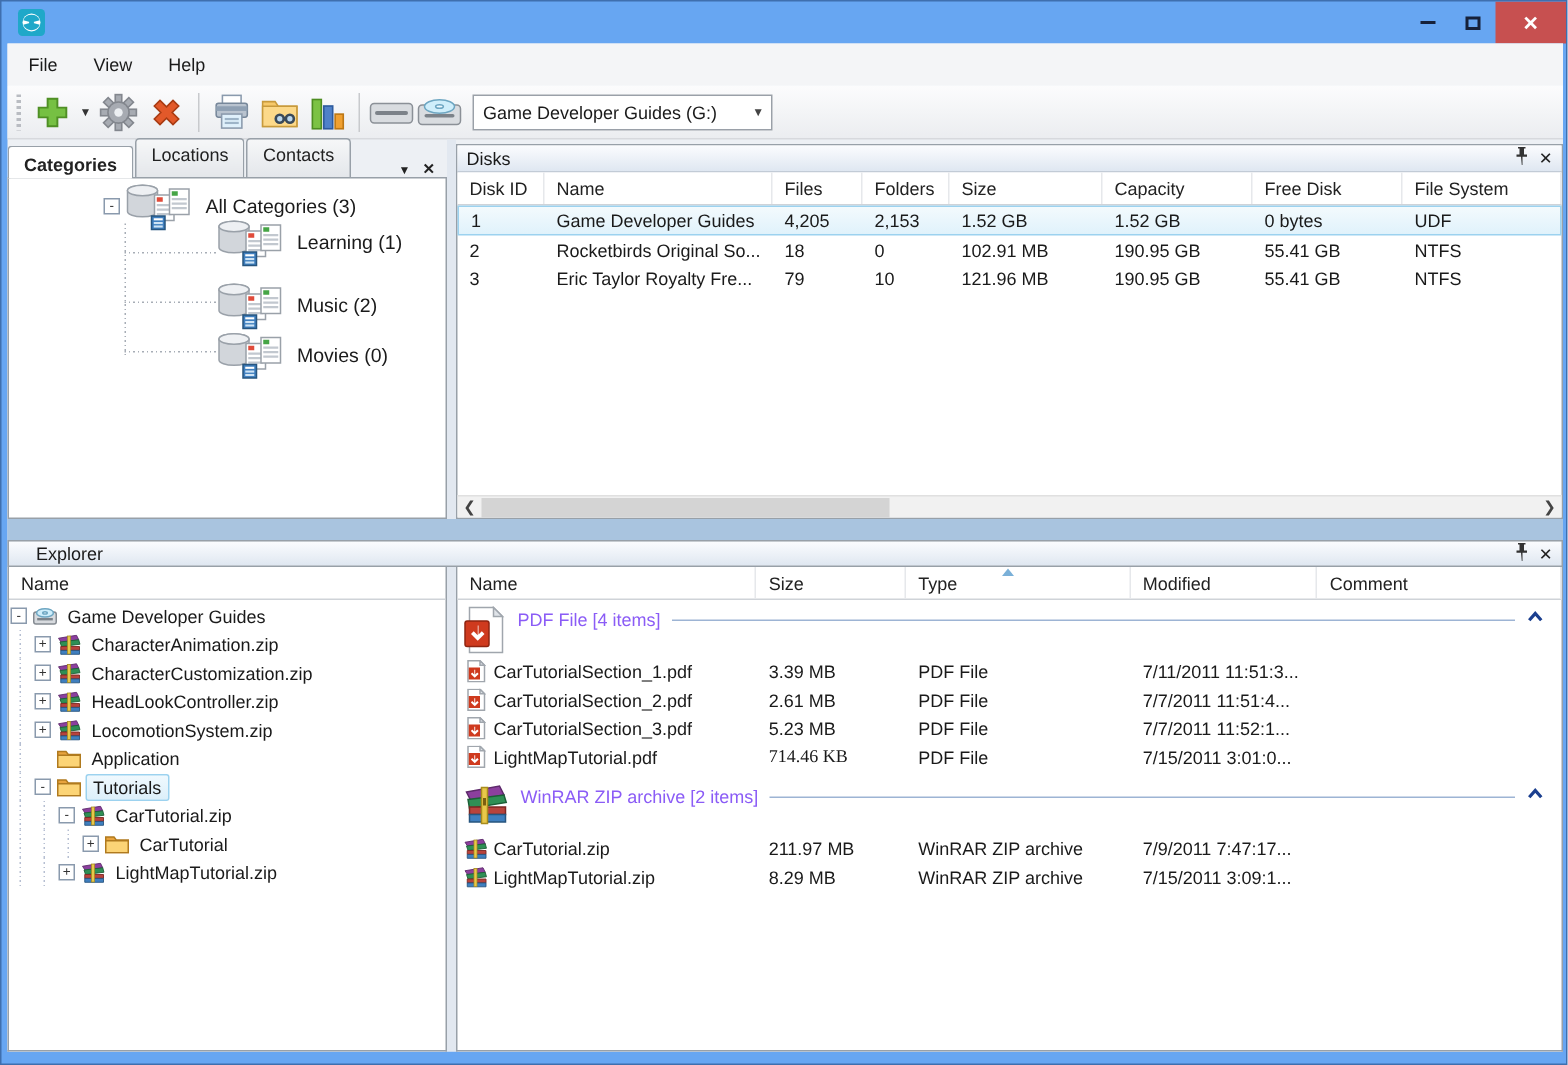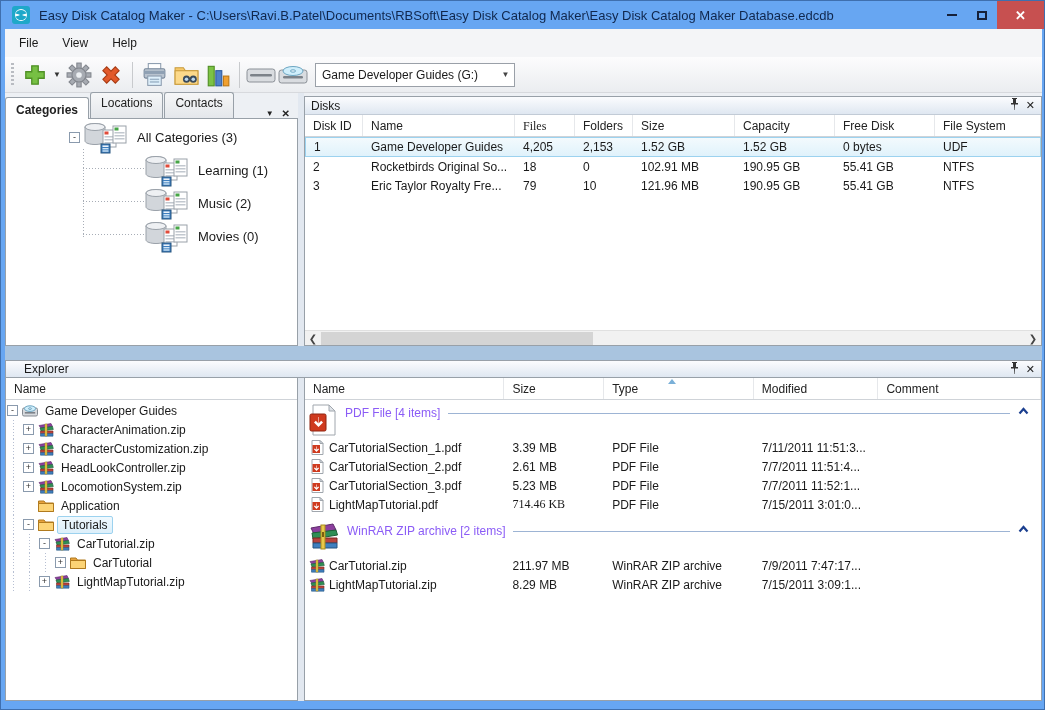--- a/index.html
+++ b/index.html
@@ -85,21 +85,20 @@
 <div class="window">
   <div class="titlebar">
     <div class="app-icon">
       <svg width="14" height="14" viewBox="0 0 14 14">
           <circle cx="7" cy="7" r="6" fill="#ffffff"></circle>
           <path d="M1.5 5.5 A6 6 0 0 1 12.5 5.5 L7 7 Z" fill="#1fa8c9"></path>
           <path d="M12.5 8.5 A6 6 0 0 1 1.5 8.5 L7 7 Z" fill="#1fa8c9"></path>
           <circle cx="7" cy="7" r="1.6" fill="#1fa8c9"></circle>
         </svg>
     </div>
-    <div class="title-text">Easy Disk Catalog Maker - C:\Users\Ravi.B.Patel\Documents\RBSoft\Easy Disk Catalog Maker\Easy Disk Catalog Maker Database.edcdb</div>
     <div class="win-btns">
       <div class="wbtn">
           <span class="bar"></span>
         </div>
       <div class="wbtn">
           <span class="box"></span>
         </div>
       <div class="wbtn wbtn-close">✕</div>
     </div>
   </div>
@@ -246,21 +245,21 @@
                     <rect x="31.5" y="16" width="10" height="1.5" fill="#c2c8cf"></rect>
                   </g>
                   <rect x="18" y="22" width="9" height="9" fill="#3f7fbf" stroke="#27557f"></rect>
                   <rect x="19.5" y="23.5" width="6" height="1.4" fill="#fff"></rect>
                   <rect x="19.5" y="26" width="6" height="1.4" fill="#cfe4f5"></rect>
                   <rect x="19.5" y="28.3" width="6" height="1.4" fill="#cfe4f5"></rect>
                 </svg>
               </span>
               <span>All Categories (3)</span>
             </div>
-            <div class="crow" style="left: 138px; top: 35px;">
+            <div class="crow" style="left: 138px; top: 26px;">
               <span class="cicon" style="display: inline-flex;">
                 <svg width="46" height="32" viewBox="0 0 46 32">
                   <ellipse cx="12" cy="5" rx="10" ry="3.5" fill="#e3e6ea" stroke="#9aa1a9"></ellipse>
                   <path d="M2 5v14c0 1.9 4.5 3.5 10 3.5s10-1.6 10-3.5V5" fill="#d2d6db" stroke="#9aa1a9"></path>
                   <ellipse cx="12" cy="5" rx="10" ry="3.5" fill="#eef0f3" stroke="#9aa1a9"></ellipse>
                   <g>
                     <rect x="20" y="8" width="13" height="17" fill="#fff" stroke="#9aa1a9"></rect>
                     <rect x="21.5" y="9.5" width="4" height="3" fill="#e04b3a"></rect>
                     <rect x="21.5" y="14" width="10" height="1.5" fill="#c2c8cf"></rect>
                     <rect x="21.5" y="17" width="10" height="1.5" fill="#c2c8cf"></rect>
@@ -348,21 +347,21 @@
         <span class="hdr-btns">
           <span><svg width="9" height="12" viewBox="0 0 9 12">
                 <path d="M2 0h5v1H6v4h2v1.5H5V12L4.5 12 4 6.5H1V5h2V1H2V0z" fill="#333"></path>
               </svg></span>
           <span style="font-size:11px;color:#222;">✕</span>
         </span>
       </div>
       <div class="colhdr" id="diskcols">
           <div class="colcell" style="width: 58px;">Disk ID</div>
           <div class="colcell" style="width: 152px;">Name</div>
-          <div class="colcell" style="width: 60px; font-family: Liberation Serif, serif;">Files</div>
+          <div class="colcell" style="width: 60px;">Files</div>
           <div class="colcell" style="width: 58px;">Folders</div>
           <div class="colcell" style="width: 102px;">Size</div>
           <div class="colcell" style="width: 100px;">Capacity</div>
           <div class="colcell" style="width: 100px;">Free Disk</div>
           <div class="colcell" style="width: 106px;">File System</div>
         </div>
       <div id="diskrows">
           <div class="drow sel">
             <div class="dcell" style="width: 57px;">1</div>
             <div class="dcell" style="width: 152px;">Game Developer Guides</div>

